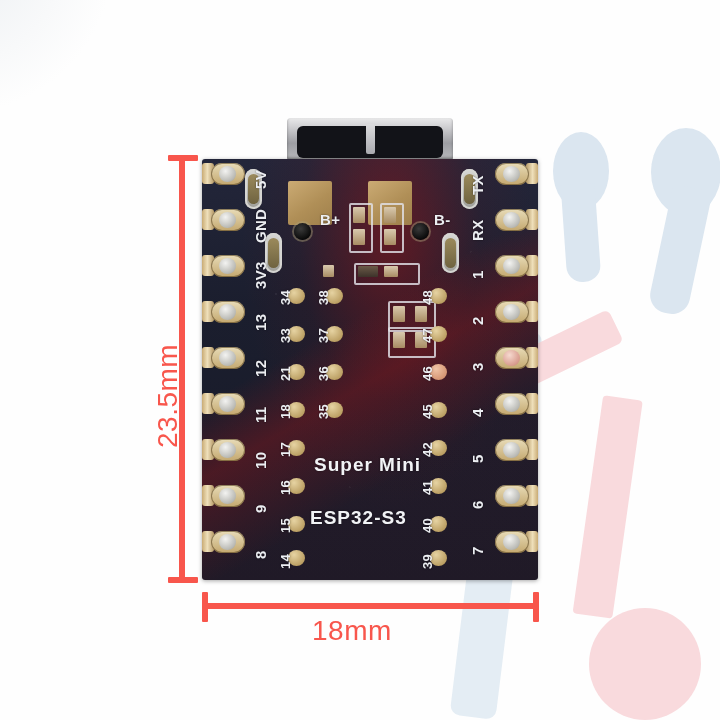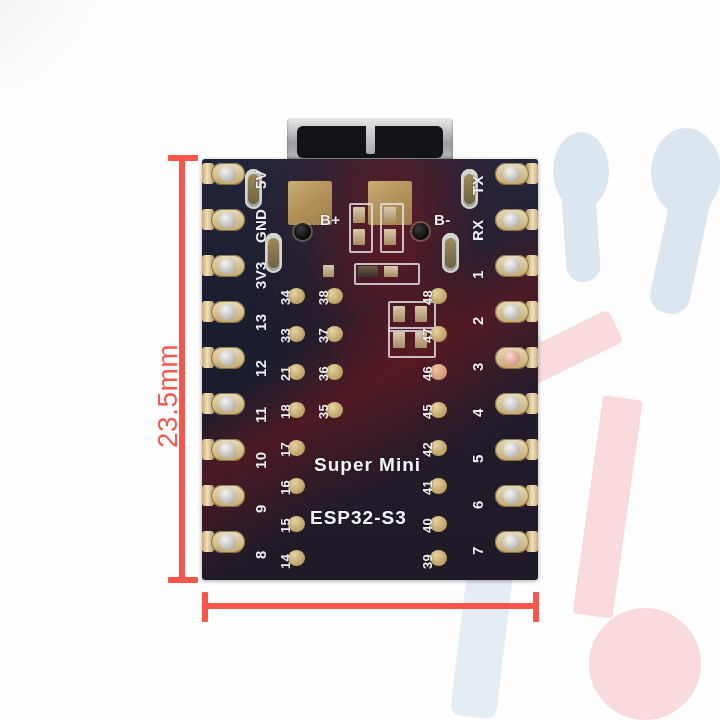--- a/index.html
+++ b/index.html
@@ -365,15 +365,16 @@
   <div id="dims">
 
     <div class="dimline" style="left:179px;top:158px;width:6px;height:424px;"></div>
     <div class="dimcap" style="left:168px;top:155px;width:30px;height:6px;"></div>
     <div class="dimcap" style="left:168px;top:577px;width:30px;height:6px;"></div>
     <div class="dimtext vert" style="left:152px;top:448px;">23.5mm</div>
 
     <div class="dimline" style="left:204px;top:603px;width:334px;height:6px;"></div>
     <div class="dimcap" style="left:202px;top:592px;width:6px;height:30px;"></div>
     <div class="dimcap" style="left:533px;top:592px;width:6px;height:30px;"></div>
+    <div class="dimtext" style="left:312px;top:615px;">18mm</div>
   </div>
 
 </div>
 
 </body></html>

